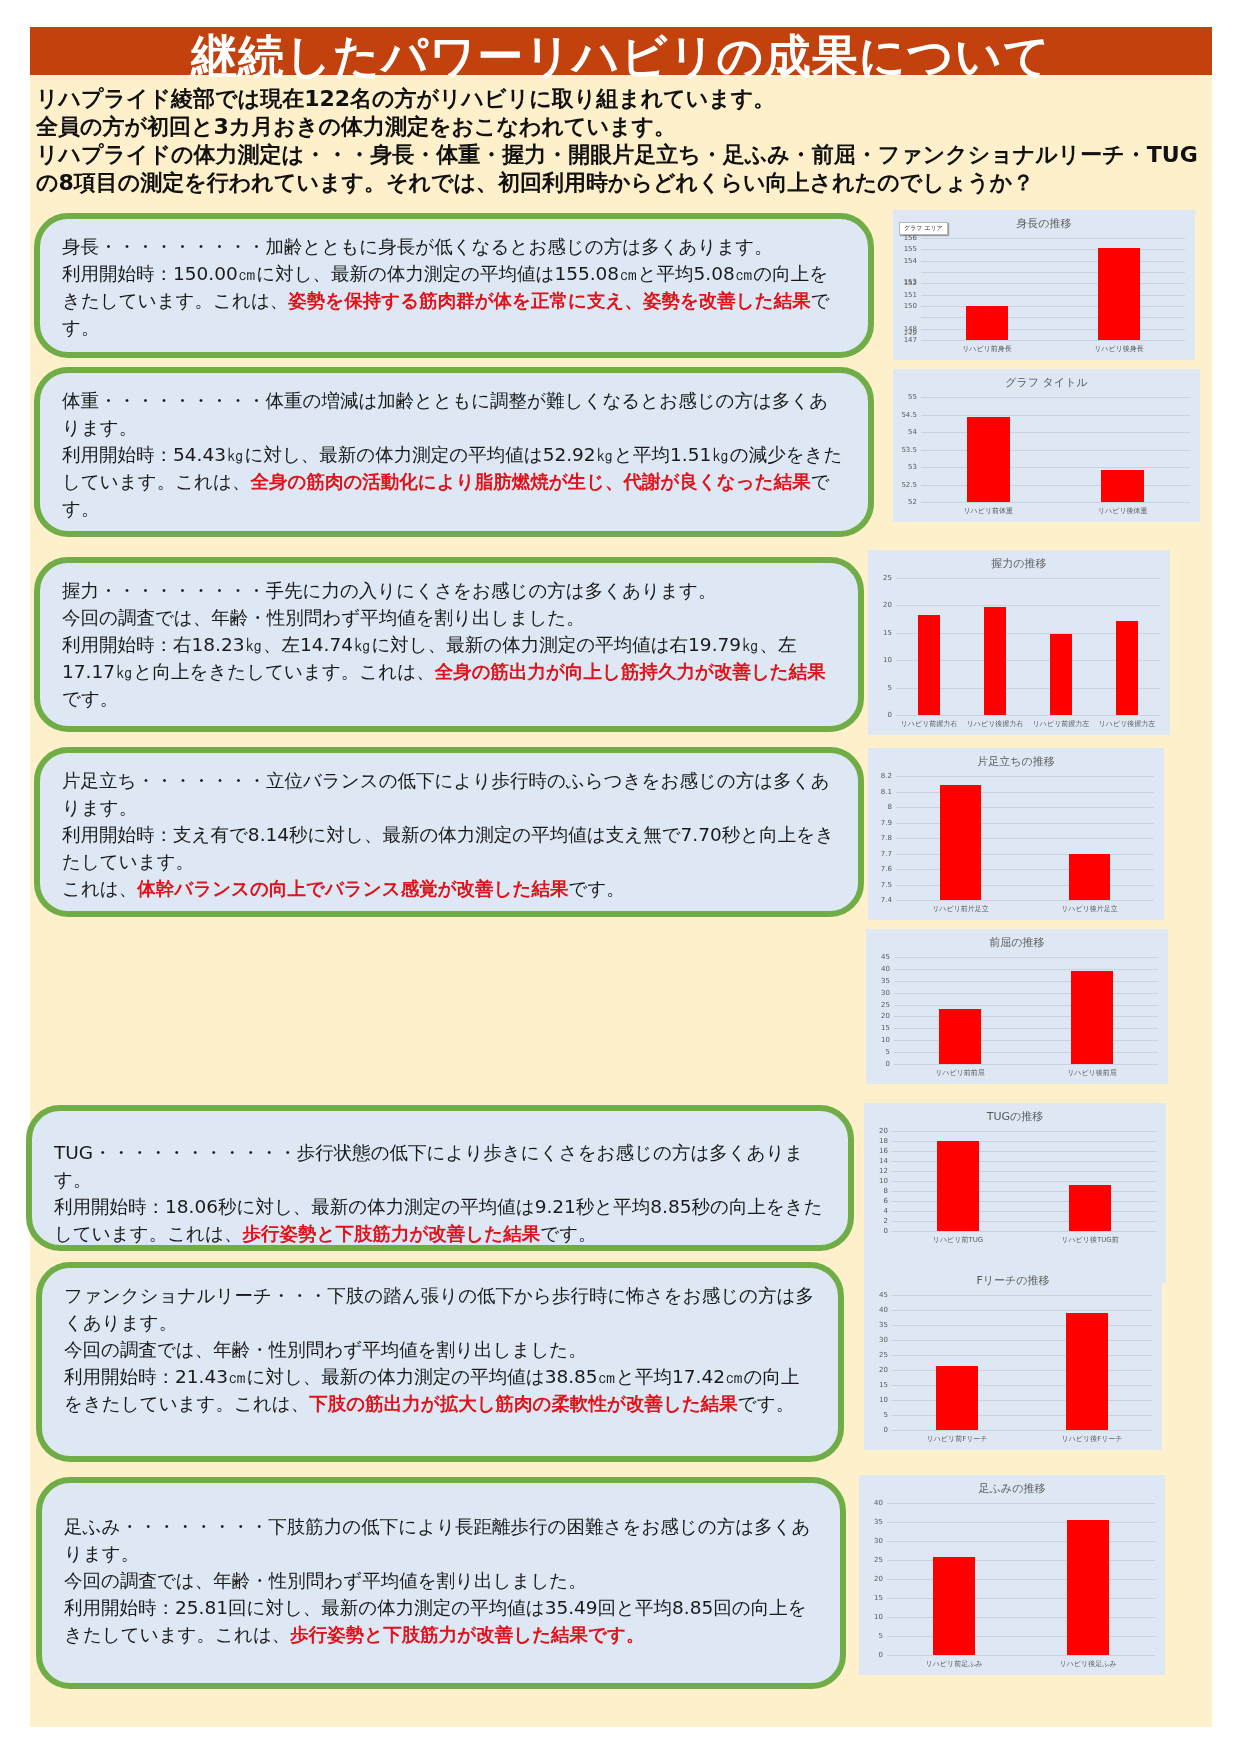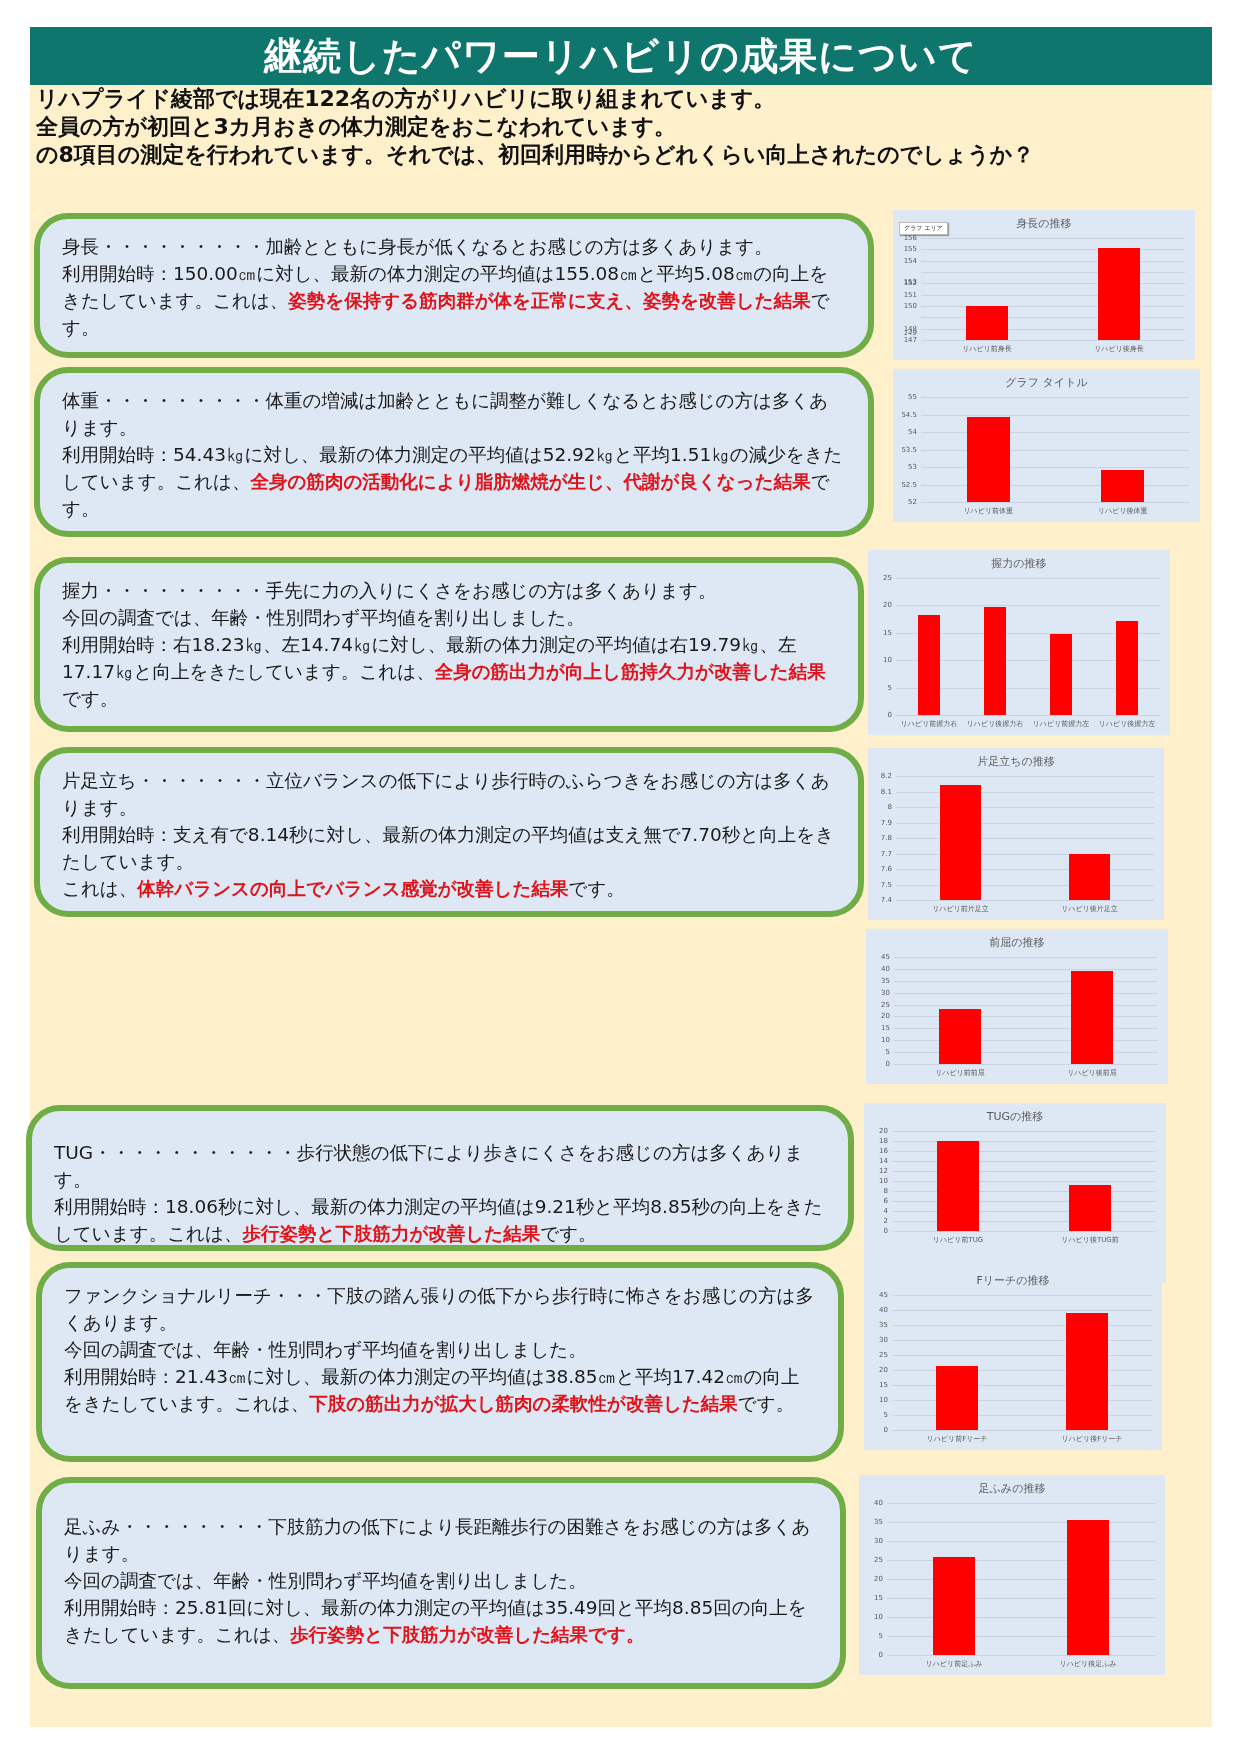--- a/index.html
+++ b/index.html
@@ -1,20 +1,20 @@
 <!DOCTYPE html>
 <html><head>
 <meta charset="utf-8">
 <style>
   html, body { margin: 0; padding: 0; background: #ffffff; }
   body { width: 1241px; height: 1755px; position: relative; overflow: hidden;
          font-family: "DejaVu Sans", "Liberation Sans", sans-serif; color: #1a1a1a; }
   #page { position: absolute; left: 30px; top: 27px; width: 1182px; height: 1700px; background: #fff0cc; }
-  #banner { position: absolute; left: 0; top: 0; width: 1182px; height: 58px; background: #0f766e;
-            color: #fff; font-size: 38px; font-weight: bold; text-align: center; line-height: 58px; letter-spacing: 1px; }
+  #banner { position: absolute; left: 0; top: 0; width: 1182px; height: 48px; background: #c2410c;
+            color: #fff; font-size: 46px; font-weight: bold; text-align: center; line-height: 58px; letter-spacing: 1px; }
   #intro { position: absolute; left: 6px; top: 58px; width: 1170px; font-size: 22px; font-weight: bold;
            line-height: 28px; color: #111; }
   #intro div { white-space: nowrap; }
 
   .box { position: absolute; background: #dde8f4; border: 6px solid #70ad47; border-radius: 34px;
          box-sizing: border-box; font-size: 18.5px; line-height: 27px; padding: 14px 22px; color: #1a1a1a; }
   .box .hl { color: #e0121a; font-weight: bold; }
 
   .chart { position: absolute; background: #dde8f4; box-sizing: border-box; }
   .chart .ctitle { position: absolute; left: 0; right: 0; top: 6px; text-align: center; font-size: 11px; color: #595959; }
@@ -27,20 +27,21 @@
                 padding: 1px 4px; color: #333; box-shadow: 1px 1px 1px #999; }
 </style>
 </head>
 <body>
 
 <div id="page">
   <div id="banner">継続したパワーリハビリの成果について</div>
   <div id="intro">
     <div>リハプライド綾部では現在122名の方がリハビリに取り組まれています。</div>
     <div>全員の方が初回と3カ月おきの体力測定をおこなわれています。</div>
+    <div>リハプライドの体力測定は・・・身長・体重・握力・開眼片足立ち・足ふみ・前屈・ファンクショナルリーチ・TUG</div>
     <div>の8項目の測定を行われています。それでは、初回利用時からどれくらい向上されたのでしょうか？</div>
   </div>
 
   <div class="box" style="left:4px; top:186px; width:840px; height:145px;">
     <span style="white-space: pre-wrap;">身長・・・・・・・・・加齢とともに身長が低くなるとお感じの方は多くあります。
 利用開始時：150.00㎝に対し、最新の体力測定の平均値は155.08㎝と平均5.08㎝の向上をきたしています。これは、</span><span class="hl" style="white-space: pre-wrap;">姿勢を保持する筋肉群が体を正常に支え、姿勢を改善した結果</span><span style="white-space: pre-wrap;">です。</span>
   </div>
   <div class="box" style="left:4px; top:340px; width:840px; height:170px;">
     <span style="white-space: pre-wrap;">体重・・・・・・・・・体重の増減は加齢とともに調整が難しくなるとお感じの方は多くあります。
 利用開始時：54.43㎏に対し、最新の体力測定の平均値は52.92㎏と平均1.51㎏の減少をきたしています。これは、</span><span class="hl" style="white-space: pre-wrap;">全身の筋肉の活動化により脂肪燃焼が生じ、代謝が良くなった結果</span><span style="white-space: pre-wrap;">です。</span>

